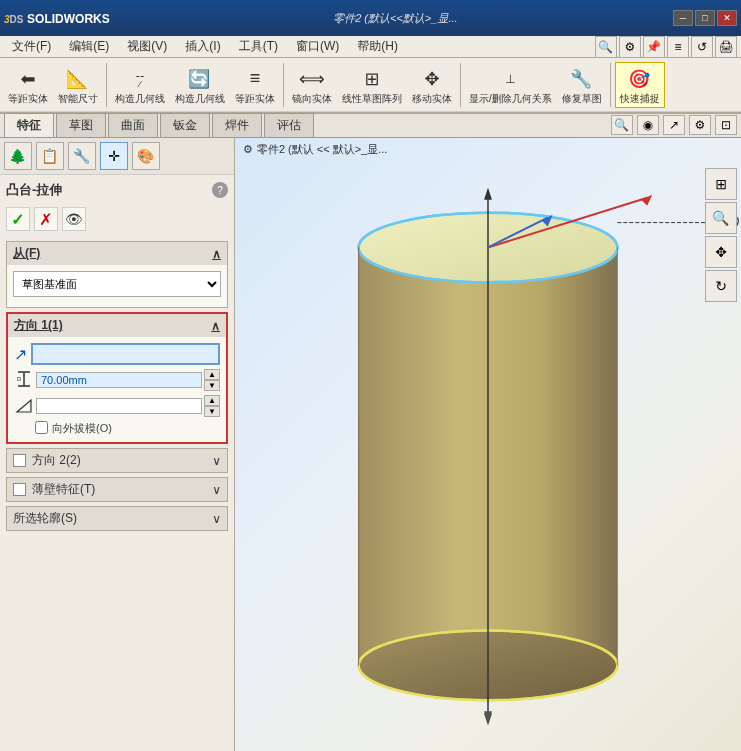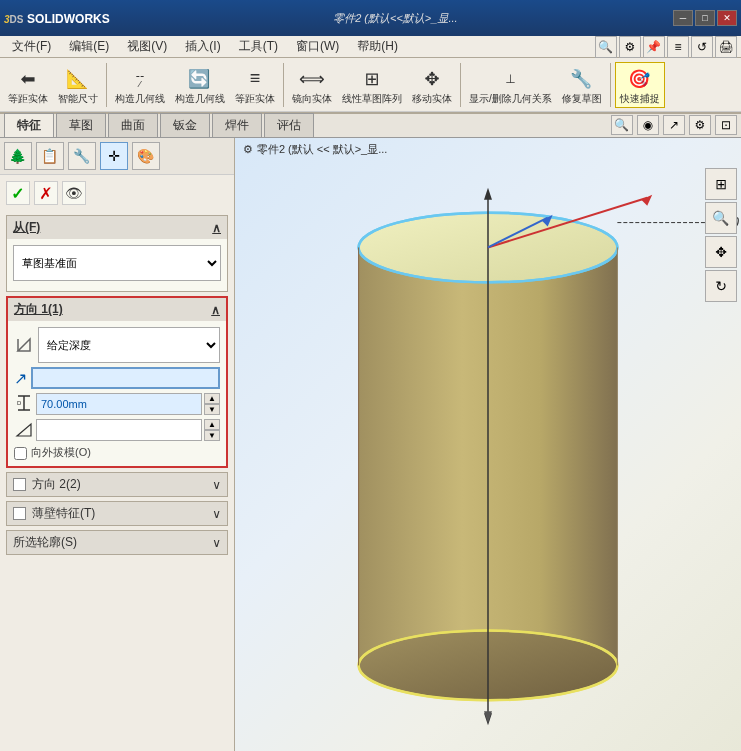--- a/index.html
+++ b/index.html
@@ -56,31 +56,31 @@
     
     .section { border: 1px solid #b0a898; margin-bottom: 4px; background: #f8f8f0; }
     .section-header { background: #e0dcd4; padding: 3px 6px; display: flex; align-items: center; justify-content: space-between; cursor: pointer; font-size: 12px; font-weight: bold; color: #333; text-decoration: underline; }
     .section-content { padding: 6px; }
     
     .section.direction1 { border: 2px solid #cc3333; }
     .section.direction1 .section-header { background: #e0dcd4; }
 
     
     .form-row { display: flex; align-items: center; margin-bottom: 4px; gap: 4px; }
-    .form-select { flex: 1; height: 36px; font-size: 11px; border: 1px solid #aaa; background: white; padding: 0 4px; }
+    .form-select { flex: 1; height: 26px; font-size: 11px; border: 1px solid #aaa; background: white; padding: 0 4px; }
     .form-input { flex: 1; height: 22px; font-size: 11px; border: 1px solid #aaa; background: white; padding: 0 4px; }
     .form-input.highlight { background: #ddeeff; border-color: #6699cc; }
     
     .depth-row { display: flex; align-items: center; margin-bottom: 4px; gap: 2px; }
     .depth-icon { width: 20px; height: 20px; display: flex; align-items: center; justify-content: center; }
-    .depth-input { flex: 1; height: 22px; font-size: 11px; border: 1px solid #aaa; background: #ddeeff; padding: 0 4px; color: #0055aa; }
+    .depth-input { flex: 1; height: 16px; font-size: 11px; border: 1px solid #aaa; background: #ddeeff; padding: 0 4px; color: #0055aa; }
     .spin-btns { display: flex; flex-direction: column; }
     .spin-btn { width: 16px; height: 11px; border: 1px solid #aaa; background: #e8e4dc; display: flex; align-items: center; justify-content: center; font-size: 8px; cursor: pointer; line-height: 1; }
     
-    .draft-row { display: flex; align-items: flex-end; gap: 4px; }
+    .draft-row { display: flex; align-items: flex-start; gap: 4px; margin-left: 21px; }
     .draft-check { width: 13px; height: 13px; }
     .draft-label { font-size: 11px; color: #444; }
 
     
     .section-collapsed { border: 1px solid #b0a898; margin-bottom: 4px; background: #f0ece4; }
     .section-collapsed-header { background: #e0dcd4; padding: 3px 6px; display: flex; align-items: center; gap: 6px; cursor: pointer; font-size: 12px; color: #333; }
     .check-icon { width: 13px; height: 13px; border: 1px solid #888; background: white; }
 
     
     .viewport { flex: 1; background: linear-gradient(135deg, #d8e8f8 0%, #e8f0f8 40%, #f0f0e8 70%, #e8e8d8 100%); position: relative; overflow: hidden; }
@@ -211,20 +211,24 @@
     <div class="panel-iconbar">
       <div class="panel-icon">🌲</div>
       <div class="panel-icon">📋</div>
       <div class="panel-icon">🔧</div>
       <div class="panel-icon active">✛</div>
       <div class="panel-icon">🎨</div>
     </div>
 
     <div class="feature-panel">
 
+      <div class="panel-title-row">
+        <div class="panel-title">凸台-拉伸</div>
+        <div class="panel-help">?</div>
+      </div>
 
       <div class="panel-actions">
         <div class="action-btn ok">✓</div>
         <div class="action-btn cancel">✗</div>
         <div class="action-btn preview">👁</div>
       </div>
 
       <div class="section">
         <div class="section-header">
           <span>从(F)</span>
@@ -239,31 +243,20 @@
         </div>
       </div>
 
       <div class="section direction1">
         <div class="section-header">
           <span>方向 1(1)</span>
           <span>∧</span>
         </div>
         <div class="section-content">
 
-          <div class="form-row">
-            <div class="depth-icon">
-              <svg width="18" height="18" viewBox="0 0 18 18">
-                <polygon points="3,15 15,15 15,3" fill="none" stroke="#666" stroke-width="1.5"></polygon>
-                <line x1="3" y1="3" x2="3" y2="15" stroke="#666" stroke-width="1.5"></line>
-              </svg>
-            </div>
-            <select class="form-select">
-              <option>给定深度</option>
-            </select>
-          </div>
 
           <div class="form-row">
             <div style="display:flex; align-items:center; gap:4px; width:100%;">
               <div style="font-size:16px; color:#0055aa;">↗</div>
               <div class="form-input highlight" style="height:22px; background:#ddeeff; border:2px solid #6699cc;"></div>
             </div>
           </div>
 
           <div class="depth-row">
             <div style="font-size:11px; color:#555; min-width:20px; text-align:center;">

